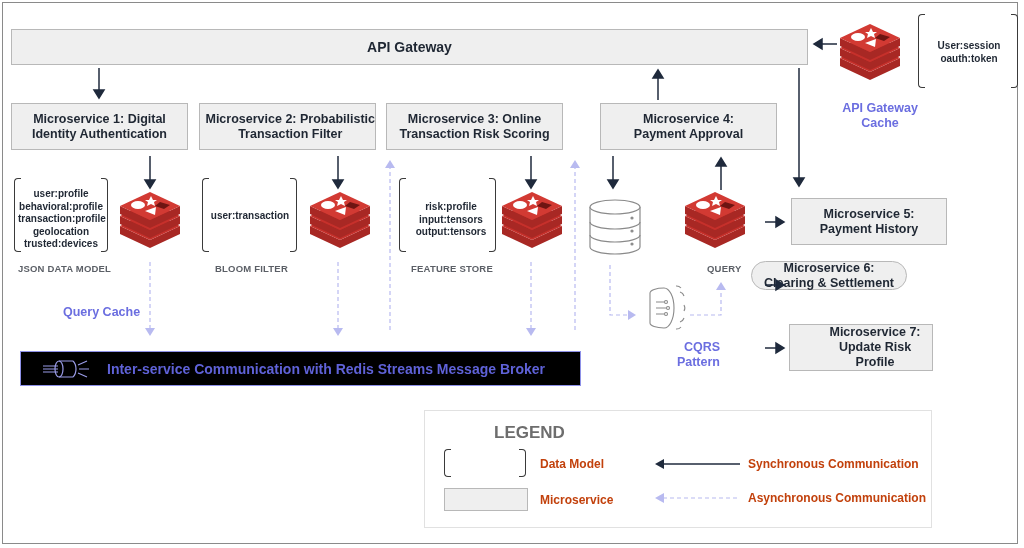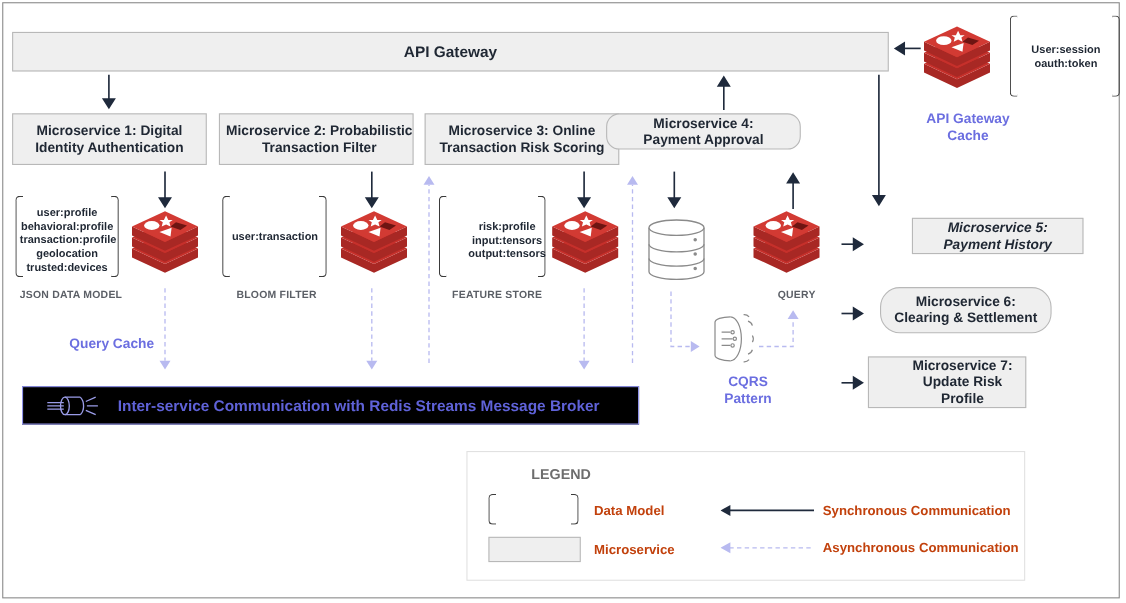--- a/index.html
+++ b/index.html
@@ -11,21 +11,21 @@
   .br.l{border-right:none;border-top-right-radius:0;border-bottom-right-radius:0;width:7px;}
   .br.r{border-left:none;border-top-left-radius:0;border-bottom-left-radius:0;width:7px;}
   .dm{position:absolute;font-size:10px;line-height:12.5px;color:#1f2733;font-weight:bold;text-align:center;}
   .cap{position:absolute;font-size:9.5px;color:#5b5f66;font-weight:bold;letter-spacing:0.2px;}
   .blue{color:#6b6ee0;font-weight:bold;}
   .lbl{position:absolute;}
   svg.overlay{position:absolute;left:0;top:0;}
   .broker{position:absolute;left:20px;top:351px;width:561px;height:35px;background:#000000;border:1.5px solid #8e91e8;box-sizing:border-box;display:flex;align-items:center;}
   .broker span.t{font-size:14px;color:#5f62d8;font-weight:bold;margin-left:14px;}
   .legend{position:absolute;left:424px;top:410px;width:508px;height:118px;border:1px solid #e1e1e1;box-sizing:border-box;background:#fff;}
-  .legend .title{position:absolute;left:18px;top:12px;font-size:13px;color:#6d6d6d;font-weight:bold;padding-left:40px;}
+  .legend .title{position:absolute;left:29px;top:12px;font-size:17px;color:#6d6d6d;font-weight:bold;padding-left:40px;}
   .legend .item{position:absolute;font-size:12px;color:#c2410c;font-weight:bold;}
 </style>
 </head>
 <body>
 
 <div class="frame"></div>
 
 <div class="box gw" style="left:11px;top:29px;width:797px;height:36px;">
   <span>API Gateway</span>
 </div>
@@ -41,34 +41,34 @@
       <div>Microservice 2: Probabilistic</div>
       <div>Transaction Filter</div>
     </div>
 </div>
 <div class="box" style="left:386px;top:103px;width:177px;height:47px;">
   <div>
       <div>Microservice 3: Online</div>
       <div>Transaction Risk Scoring</div>
     </div>
 </div>
-<div class="box" style="left:551px;top:103px;width:177px;height:33px;border-radius:12px;">
+<div class="box" style="left:600px;top:103px;width:177px;height:47px;">
   <div>
       <div>Microservice 4:</div>
       <div>Payment Approval</div>
     </div>
 </div>
 
-<div class="box" style="left:829px;top:198px;width:156px;height:33px;font-style:italic;">
+<div class="box" style="left:791px;top:198px;width:156px;height:47px;">
   <div>
       <div>Microservice 5:</div>
       <div>Payment History</div>
     </div>
 </div>
-<div class="box" style="left:800px;top:261px;width:156px;height:42px;border-radius:18px;">
+<div class="box" style="left:751px;top:261px;width:156px;height:29px;border-radius:18px;">
   <div>
       <div>Microservice 6:</div>
       <div>Clearing &amp; Settlement</div>
     </div>
 </div>
 <div class="box" style="left:789px;top:324px;width:144px;height:47px;padding-left:28px;">
   <div>
       <div>Microservice 7:</div>
       <div>Update Risk Profile</div>
     </div>
@@ -87,41 +87,41 @@
 
 <div class="br l" style="left:202px;top:178px;height:74px;"></div>
 <div class="br r" style="left:290px;top:178px;height:74px;"></div>
 <div class="dm" style="left:208px;top:210px;width:84px;">
   <div>user:transaction</div>
 </div>
 <div class="cap" style="left:215px;top:263px;">BLOOM FILTER</div>
 
 <div class="br l" style="left:399px;top:178px;height:74px;"></div>
 <div class="br r" style="left:489px;top:178px;height:74px;"></div>
-<div class="dm" style="left:418px;top:201px;width:86px;text-align:center;">
+<div class="dm" style="left:408px;top:201px;width:86px;text-align:center;">
   <div>risk:profile</div>
   <div>input:tensors</div>
   <div>output:tensors</div>
 </div>
 <div class="cap" style="left:411px;top:263px;">FEATURE STORE</div>
 
 <div class="br l" style="left:918px;top:14px;height:74px;"></div>
 <div class="br r" style="left:1011px;top:14px;height:74px;"></div>
 <div class="dm" style="left:926px;top:40px;width:86px;">
   <div>User:session</div>
   <div>oauth:token</div>
 </div>
 <div class="lbl blue" style="left:830px;top:101px;width:100px;text-align:center;font-size:12.5px;line-height:15px;">
   <div>API Gateway</div>
   <div>Cache</div>
 </div>
 
 <div class="lbl blue" style="left:63px;top:305px;font-size:12.5px;">Query Cache</div>
 <div class="cap" style="left:707px;top:263px;">QUERY</div>
-<div class="lbl blue" style="left:640px;top:340px;width:80px;text-align:center;font-size:12.5px;line-height:15px;">
+<div class="lbl blue" style="left:640px;top:340px;width:80px;text-align:right;font-size:12.5px;line-height:15px;">
   <div>CQRS</div>
   <div>Pattern</div>
 </div>
 
 <div class="broker">
   <svg width="60" height="24" viewBox="0 0 60 24" style="margin-left:12px;">
     <g fill="none" stroke="#9a9ce8" stroke-width="1.2">
       <ellipse cx="26" cy="12" rx="4" ry="8"></ellipse>
       <path d="M26 4 H40 M26 20 H40"></path>
       <path d="M40 4 C44 8 44 16 40 20"></path>

